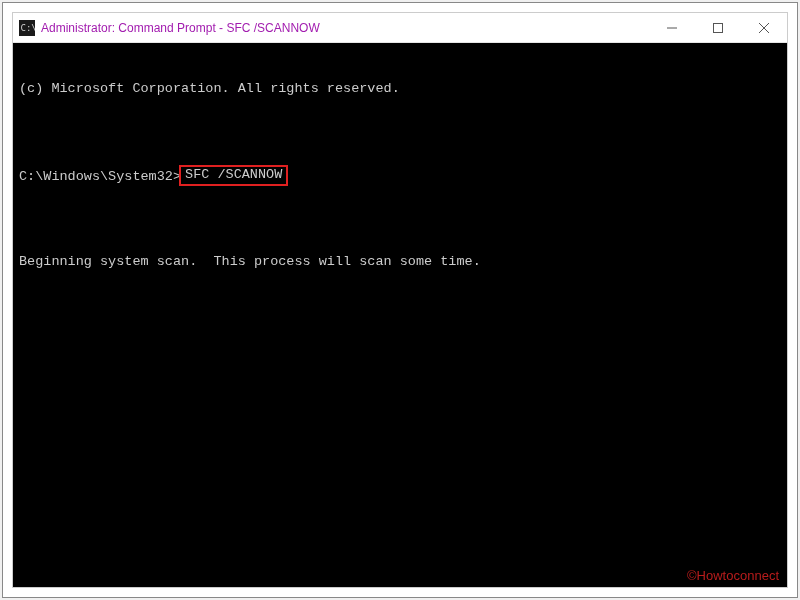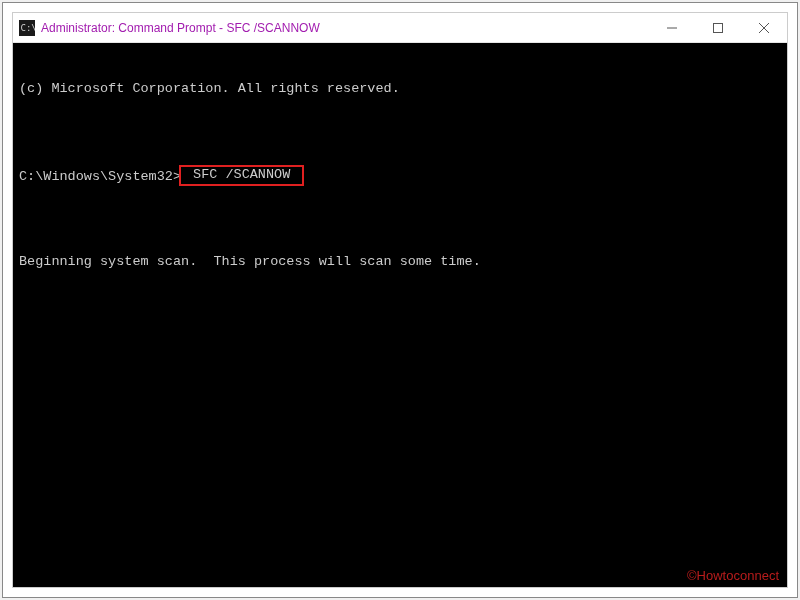--- a/index.html
+++ b/index.html
@@ -92,21 +92,21 @@
     }
     .terminal-line {
       display: block;
     }
     .prompt-row {
       display: flex;
       align-items: flex-end;
     }
     .highlight-box {
       border: 2px solid #e02020;
-      padding: 0 12px;
+      padding: 0 4px;
       display: inline-block;
       margin-left: -2px;
     }
     .watermark {
       position: absolute;
       bottom: 14px;
       right: 18px;
       color: #b91c1c;
       font-size: 13px;
       font-family: "Segoe UI", sans-serif;

